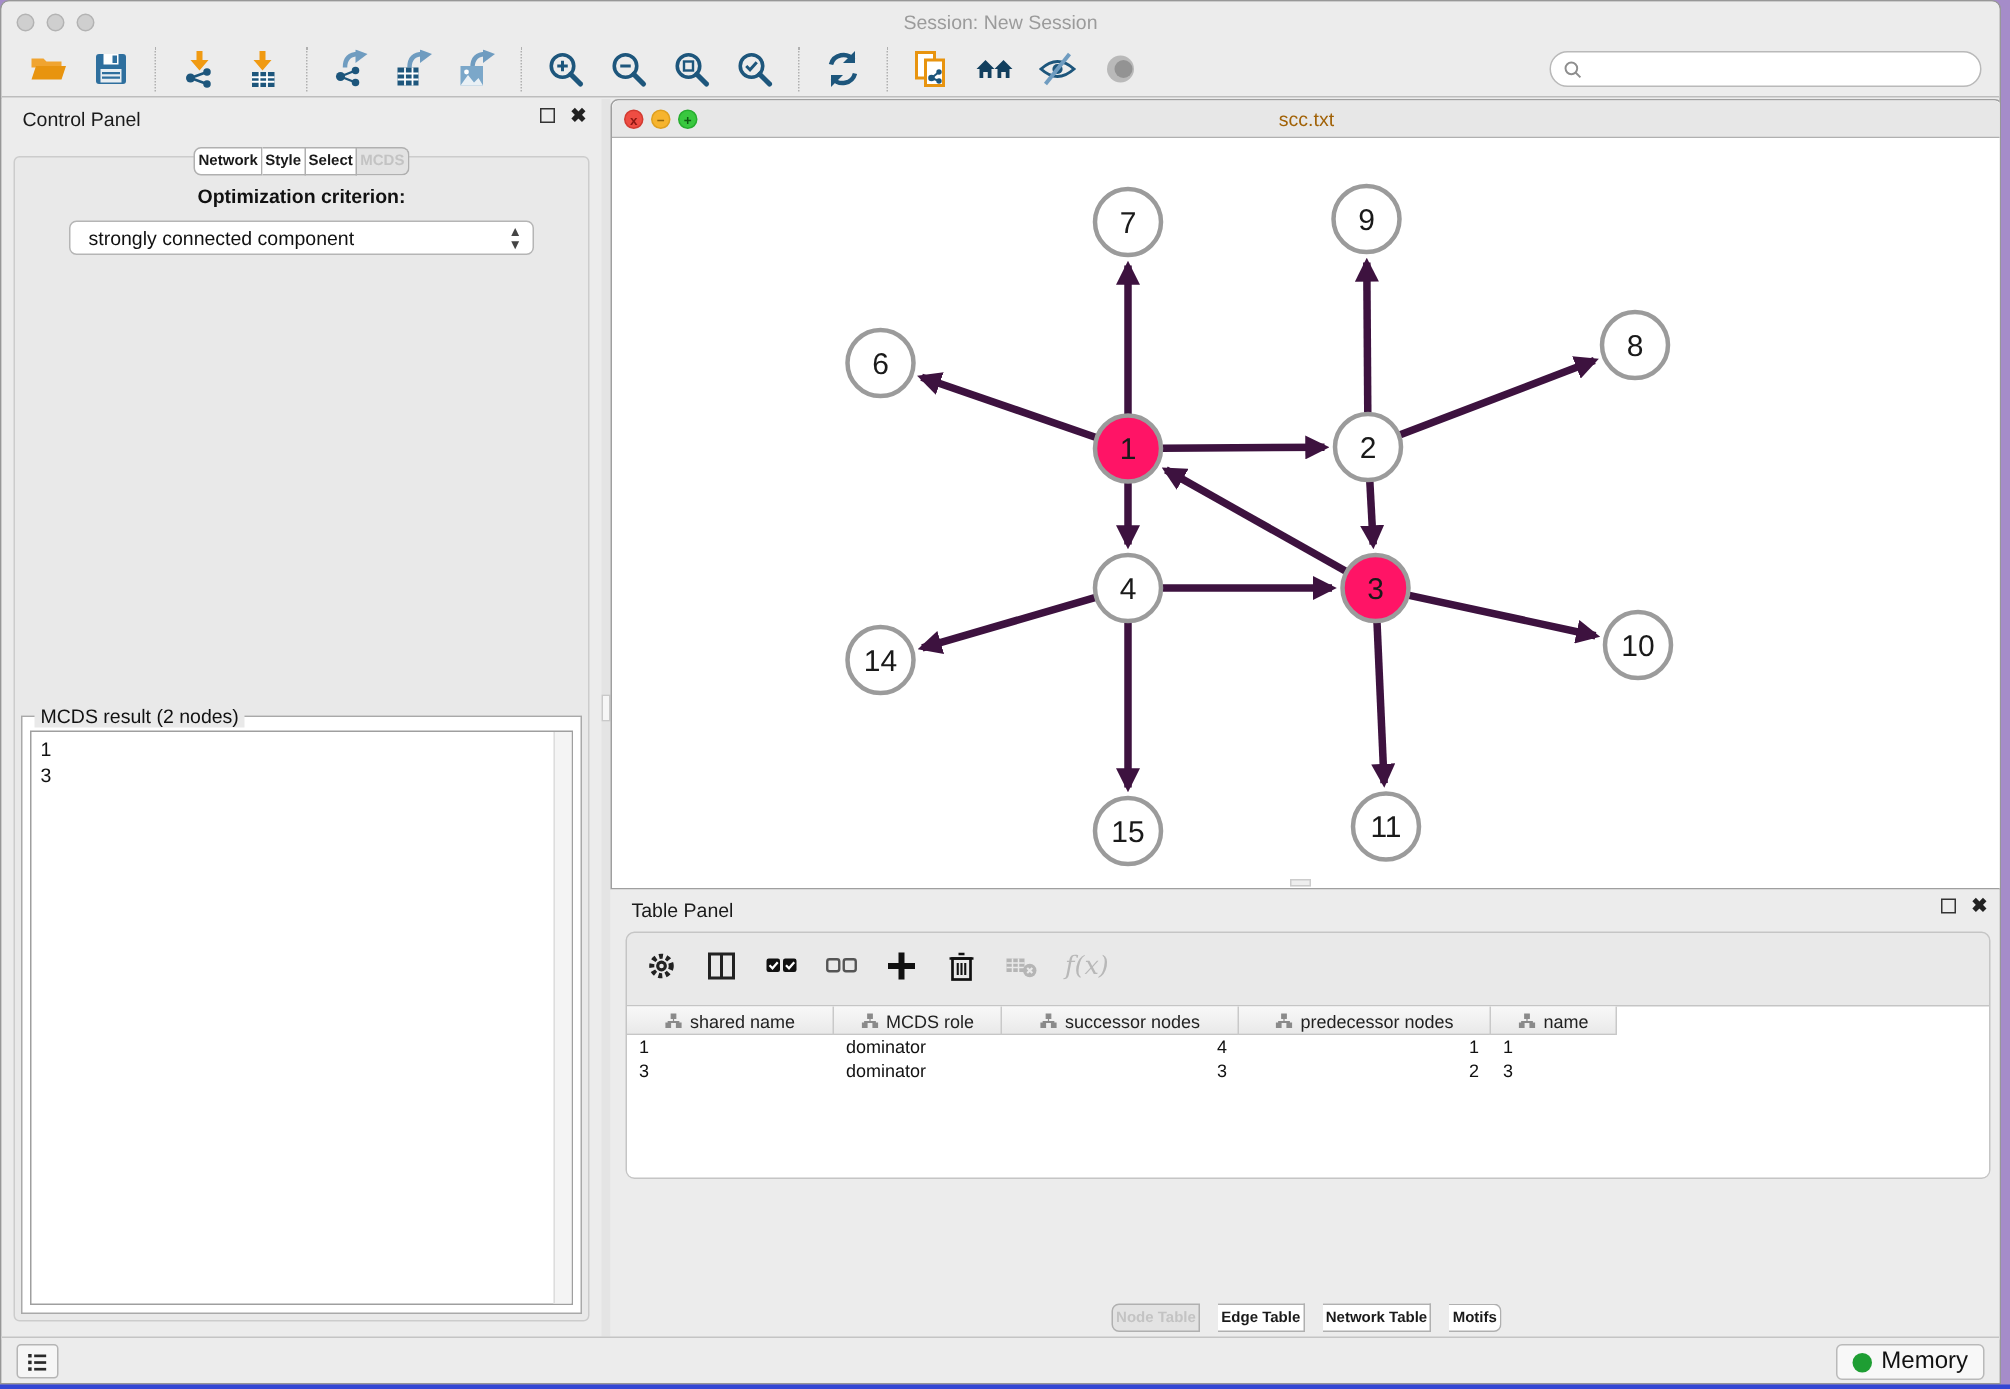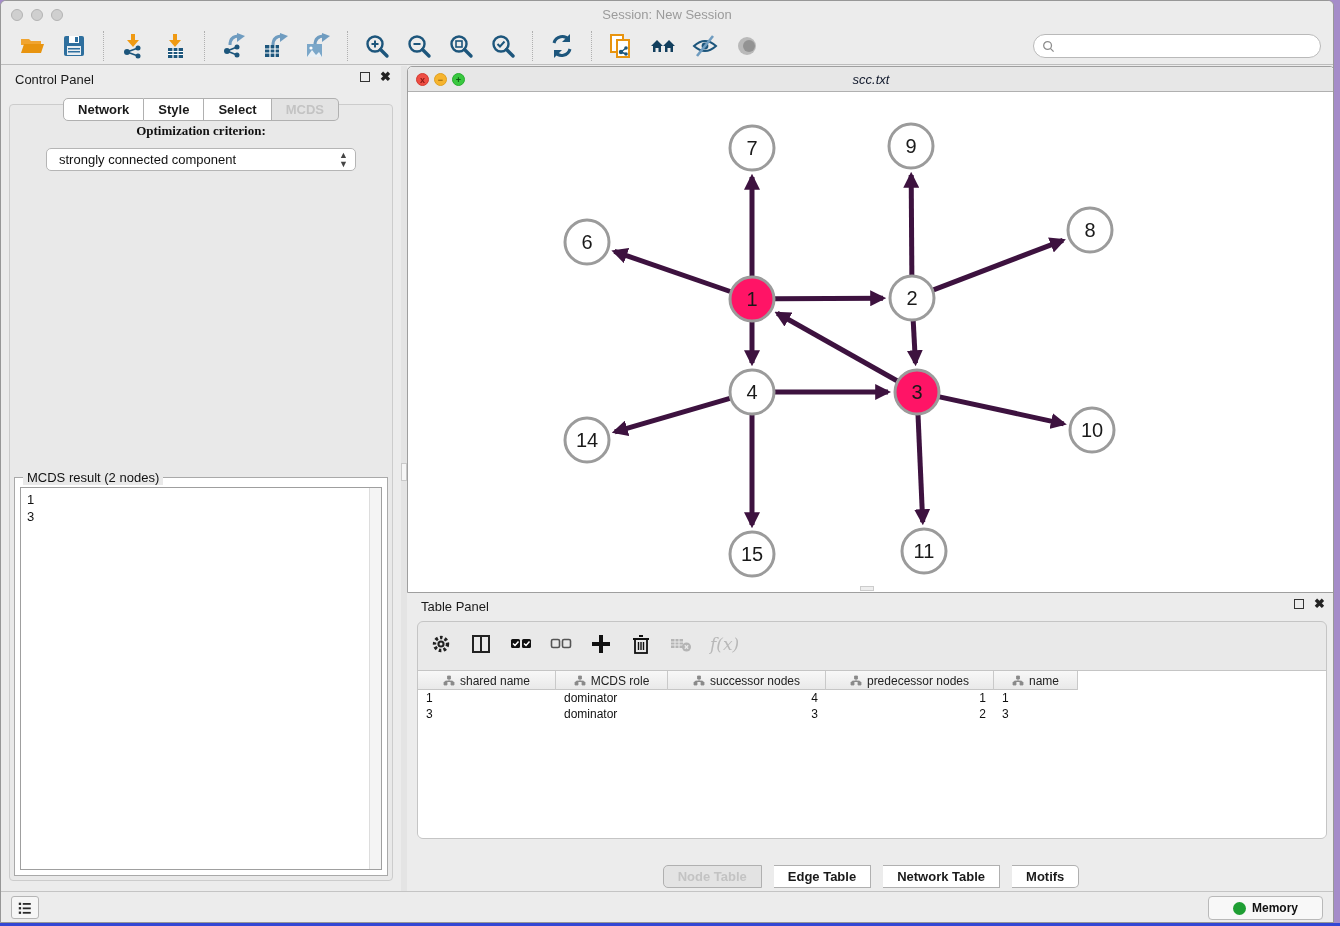--- a/index.html
+++ b/index.html
@@ -24,28 +24,28 @@
                     border:1px solid #b9b9b9; border-radius:12px; display:flex; align-items:center; padding-left:8px; }
   #toolbar-search input { border:none; outline:none; flex:1; font-size:12px; background:transparent; height:20px; }
 
   
   #control-panel { position:absolute; left:0; top:65px; width:400px; height:827px; background:#ececec; }
   .panel-head { position:relative; height:26px; padding:6px 0 0 14px; font-size:13px; color:#1a1a1a; }
   .panel-btns { position:absolute; right:10px; top:6px; display:flex; gap:10px; align-items:center; }
   .float-box { width:10px; height:10px; border:1.5px solid #333; display:inline-block; }
   .close-x { font-size:13px; font-weight:bold; color:#222; line-height:10px; }
   #cp-tabs { display:flex; justify-content:center; margin-top:6px; position:relative; z-index:2; }
-  .seg-tab { background:#fff; border:1px solid #b0b0b0; border-left:none; padding:3px 14px; font-size:13px;
+  .seg-tab { background:#fff; border:1px solid #b0b0b0; border-left:none; padding:3px 2px; font-size:10px;
              font-weight:600; color:#1a1a1a; }
   .seg-tab:first-child { border-left:1px solid #b0b0b0; border-radius:5px 0 0 5px; }
   .seg-tab:last-child { border-radius:0 5px 5px 0; }
   .seg-tab.active { background:#e3e3e3; color:#c3c3c3; }
   #cp-content { position:absolute; left:8px; right:8px; top:38px; bottom:12px; background:#e9e9e9;
                 border:1px solid #cccccc; border-radius:4px; }
-  #opt-label { text-align:center; margin-top:18px; font-size:13px; font-weight:600; color:#111;font-family:Liberation Serif, serif; }
+  #opt-label { text-align:center; margin-top:18px; font-size:13px; font-weight:600; color:#111; }
   #criterion-select { position:relative; margin:9px auto 0 auto; width:310px; height:23px; background:#fff;
                       border:1px solid #b5b5b5; border-radius:5px; font-size:13px; color:#111;
                       display:flex; align-items:center; padding-left:12px; }
   .stepper { position:absolute; right:7px; top:2px; font-size:9px; color:#444; line-height:9px; text-align:center; }
   #cp-buttons { display:flex; justify-content:center; gap:14px; margin-top:13px; }
   .mac-btn { background:#fff; border:1px solid #b5b5b5; border-radius:5px; height:23px; padding:0 16px;
              font-size:13px; color:#111; display:flex; align-items:center; }
   #mcds-result { position:absolute; left:4px; right:4px; top:372px; bottom:4px; border:1px solid #a9a9a9;
                  background:#ffffff; }
   #mcds-legend { position:absolute; left:8px; top:-8px; background:#e9e9e9; padding:0 4px; font-size:13px; color:#111; }
@@ -60,45 +60,45 @@
   
   #network-window { position:absolute; left:406px; top:65px; width:928px; height:527px;
                     border:1px solid #9f9f9f; border-radius:5px 5px 0 0; background:#fff; }
   #net-titlebar { position:relative; height:25px; background:#e7e7e7; border-bottom:1px solid #b0b0b0;
                   border-radius:5px 5px 0 0; }
   .tl2 { position:absolute; top:6px; width:13px; height:13px; border-radius:50%; font-size:9px; font-weight:bold;
          text-align:center; line-height:12px; color:#7a3a00; }
   #net-titlebar .r { left:8px;  background:#ee4d43; border:1px solid #d33b31; color:#8c1813;}
   #net-titlebar .y { left:26px; background:#f6b42e; border:1px solid #dfa01f; color:#95660b;}
   #net-titlebar .g { left:44px; background:#39c83f; border:1px solid #27ad2f; color:#0e5c13;}
-  #net-title { text-align:center; line-height:25px; font-size:13px; color:#0f172a;font-style:italic; }
+  #net-title { text-align:center; line-height:25px; font-size:13px; color:#a16207; }
   #net-canvas { position:relative; width:926px; height:500px; background:#fff; overflow:hidden; }
   #net-bottom-grip { position:absolute; left:452px; bottom:1px; width:14px; height:5px; background:#eee; border:1px solid #ccc; }
 
   
   #table-panel { position:absolute; left:406px; top:592px; width:928px; height:300px; background:#ececec; }
-  #tp-container { position:absolute; left:10px; right:8px; top:28px; height:218px; border:1px solid #c5c5c5;
+  #tp-container { position:absolute; left:10px; right:8px; top:28px; height:165px; border:1px solid #c5c5c5;
                   border-radius:6px; background:#e9e9e9; overflow:hidden; }
   #tp-toolbar { height:44px; display:flex; align-items:center; padding-left:12px; gap:18px; }
   #tp-toolbar .tpi { width:22px; height:22px; }
   #fx-label { font-family:"DejaVu Serif", serif; font-style:italic; font-size:17px; color:#b8b8b8; }
   #tp-table { position:absolute; left:0; right:0; top:48px; bottom:0; background:#fff; border-top:1px solid #c5c5c5; }
   #tp-header { display:flex; height:19px; background:linear-gradient(#f8f8f8,#e9e9e9); border-bottom:1px solid #c6c6c6; width:660px; }
   .th { display:flex; align-items:center; justify-content:center; gap:5px; font-size:12px; color:#222;
         border-right:1px solid #c9c9c9; height:19px; }
   .tr { display:flex; height:16px; width:660px; }
   .td { font-size:12px; color:#111; line-height:16px; padding:0 8px; overflow:hidden; white-space:nowrap; }
   #tp-tabs { position:absolute; left:0; right:0; bottom:5px; display:flex; justify-content:center;gap:12px; }
 
   
   #status-bar { position:absolute; left:0; bottom:0; width:100%; height:31px; background:#ececec; border-top:1px solid #c4c4c4; }
   #task-button { position:absolute; left:10px; top:4px; width:28px; height:23px; background:#f6f6f6;
                  border:1px solid #b5b5b5; border-radius:3px; display:flex; align-items:center; justify-content:center; }
   #memory-button { position:absolute; right:10px; top:4px; height:24px; background:#f8f8f8; border:1px solid #b9b9b9;
-                   border-radius:4px; display:flex; align-items:center; gap:6px; padding:0 24px; font-size:12px; color:#111;font-weight:bold; }
+                   border-radius:4px; display:flex; align-items:center; gap:6px; padding:0 10px; font-size:16px; color:#111; }
   #memory-dot { width:13px; height:13px; border-radius:50%; background:#1e9e33; }
 </style>
 </head>
 <body>
 
 <div id="desktop">
 <div id="app-window">
 
   <div id="titlebar">
     <span class="tl t1"></span>

